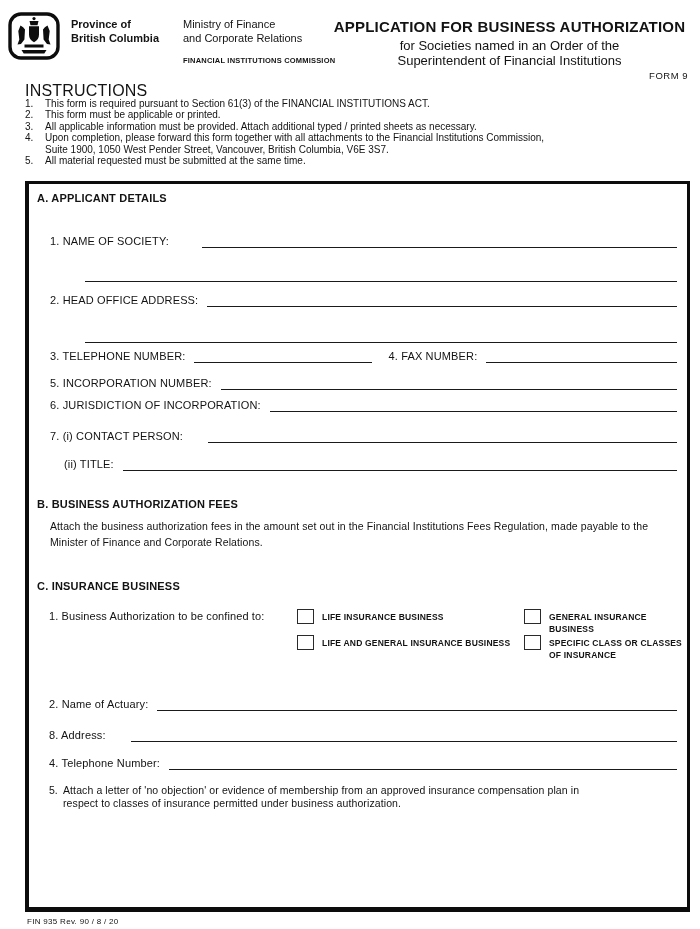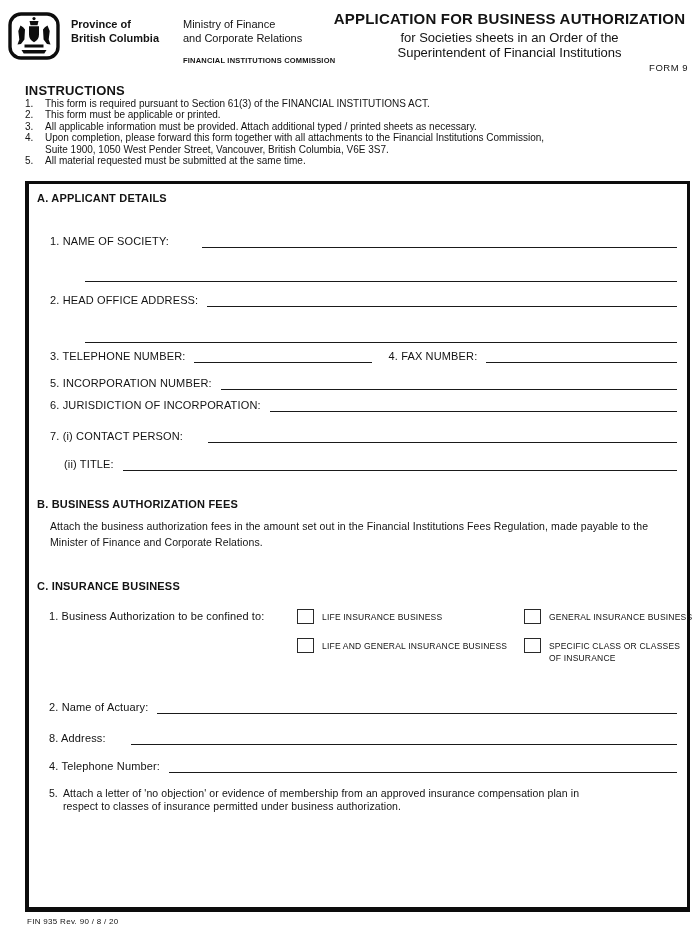--- a/index.html
+++ b/index.html
@@ -10,28 +10,28 @@
     -webkit-font-smoothing:antialiased;
   }
   .page { position:relative; width:700px; height:929px; }
 
   
   .header { display:flex; align-items:flex-start; padding:9px 10px 0 8px; height:72px; }
   .logo { width:52px; height:48px; flex:0 0 auto; margin-top:3px; }
   .brand { width:106px; margin-left:11px; font-size:11px; font-weight:bold; line-height:1.3; margin-top:8px; white-space:nowrap; }
   .ministry { width:146px; margin-left:6px; font-size:11px; line-height:1.3; margin-top:8px; }
   .commission { font-size:7.5px; font-weight:bold; margin-top:10px; letter-spacing:.2px; white-space:nowrap; }
-  .titleblock { flex:1; text-align:center; margin-top:1px; }
+  .titleblock { flex:1; text-align:center; margin-top:9px; }
   .doc-title { font-size:15px; font-weight:bold; letter-spacing:.2px; }
   .doc-sub { font-size:13px; line-height:1.18; margin-top:3px; }
   .form-no { text-align:right; font-size:9.5px; margin-top:1px; padding-right:2px; letter-spacing:.5px; }
 
   
   .instructions { margin:13px 12px 0 25px; font-size:10px; line-height:11.5px; }
-  .instr-head { font-size:13px; font-weight:bold; margin-bottom:1px; letter-spacing:.2px; }
+  .instr-head { font-size:16px; font-weight:normal; margin-bottom:1px; letter-spacing:.2px; }
   .instr-item { display:flex; }
   .instr-num { width:20px; flex:0 0 auto; }
   .instr-text { flex:1; white-space:pre-line; }
 
   
   .formbox {
     margin:14px 0 0 25px; width:665px; height:731px;
     border:3px solid #0c0c0c; border-left-width:4px; border-bottom-width:5px;
     padding:6px 10px 0 8px; position:relative;
   }
@@ -43,21 +43,21 @@
     flex:1; border:none; border-bottom:1.6px solid #1a1a1a; border-radius:0;
     background:transparent; height:15px; padding:0 2px; outline:none;
     font-family:inherit; font-size:11px; color:#131313; min-width:40px;
   }
   input.blank.fax { margin-right:2px; }
   .mid-label { padding-left:14px; }
 
   
   .confine-row { display:flex; align-items:flex-start; margin-left:12px; }
   .confine-label { font-size:11px; width:248px; flex:0 0 auto; line-height:15px; letter-spacing:.1px; }
-  .cb-grid { display:grid; grid-template-columns:227px 170px; row-gap:14px; flex:1; }
+  .cb-grid { display:grid; grid-template-columns:227px 170px; flex:1;font-weight:bold; }
   .cbitem { display:flex; align-items:flex-start; }
   .cbox { width:17px; height:15px; border:1.6px solid #2a2a2a; flex:0 0 auto; margin-right:8px; background:#fff; cursor:pointer; }
   .cblabel { font-size:8.5px; line-height:12px; letter-spacing:.2px; padding-top:2px; }
 
   .note-row { display:flex; margin-left:12px; font-size:10.5px; line-height:13px; }
   .note-num { width:14px; flex:0 0 auto; }
   .note-text { flex:1; white-space:pre-line; letter-spacing:.1px; }
 
   .b-para { margin-left:13px; margin-right:8px; font-size:10.5px; line-height:16px; letter-spacing:.1px; }
 
@@ -98,21 +98,21 @@
 
     <div class="ministry">
       <div>Ministry of Finance</div>
       <div>and Corporate Relations</div>
       <div class="commission">FINANCIAL INSTITUTIONS COMMISSION</div>
     </div>
 
     <div class="titleblock">
       <div class="doc-title">APPLICATION FOR BUSINESS AUTHORIZATION</div>
       <div class="doc-sub">
-        <div>for Societies sheets in an Order of the</div>
+        <div>for Societies named in an Order of the</div>
         <div>Superintendent of Financial Institutions</div>
       </div>
       <div class="form-no">FORM 9</div>
     </div>
   </div>
 
   <div class="instructions">
     <div class="instr-head">INSTRUCTIONS</div>
     <div class="instr-item">
       <span class="instr-num">1.</span>

